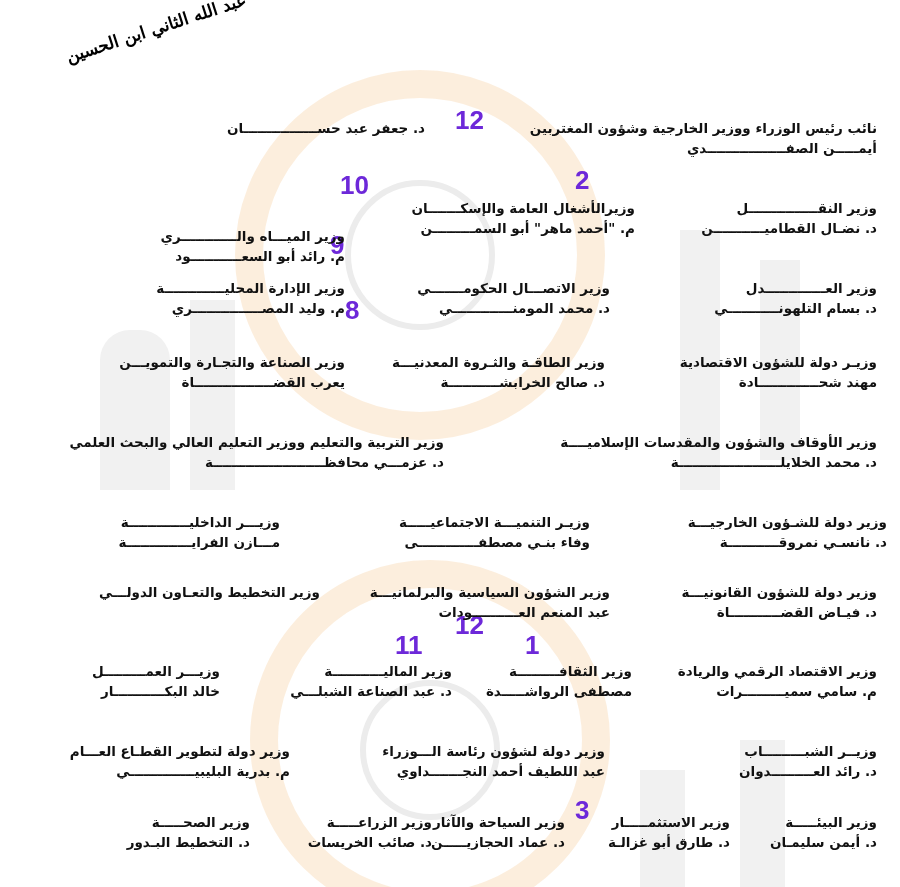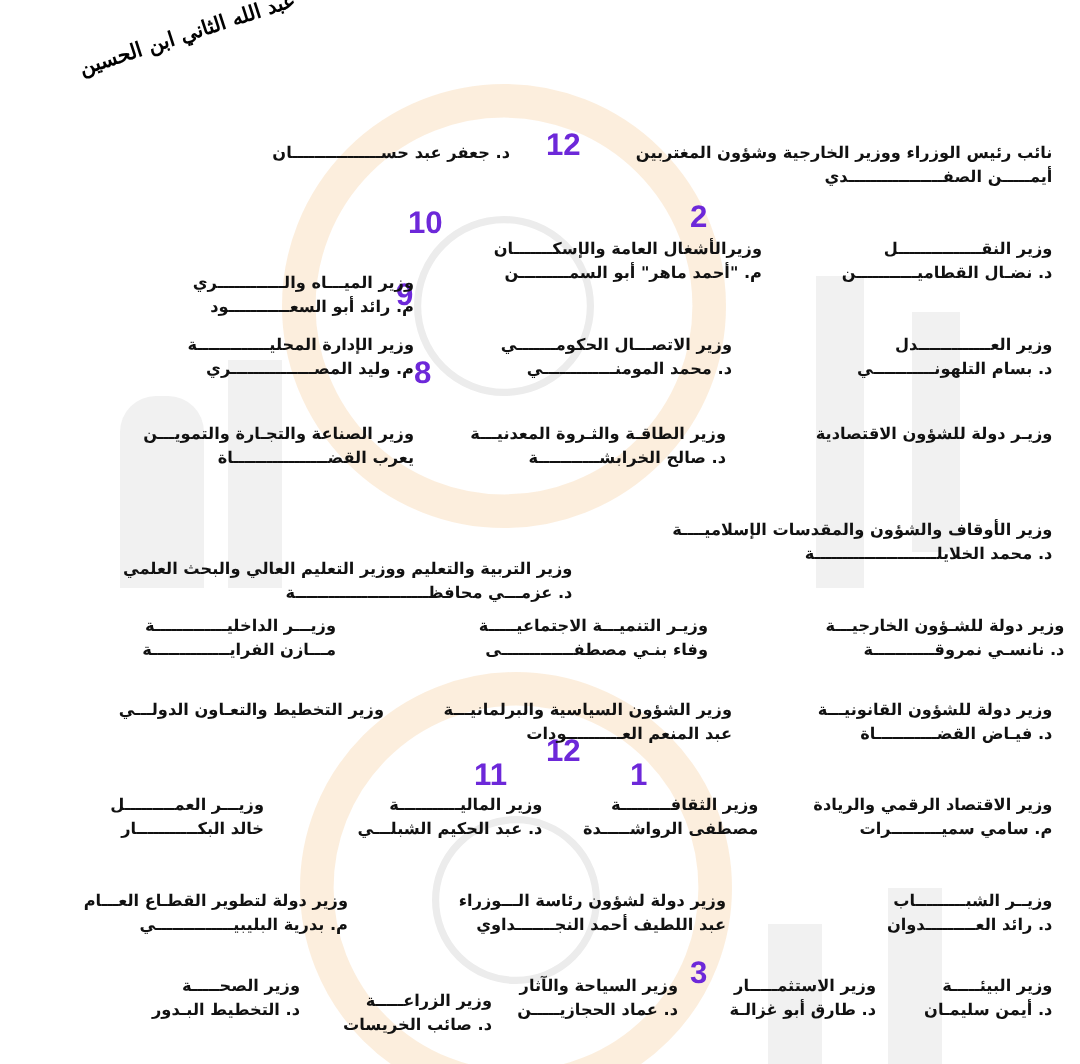--- a/index.html
+++ b/index.html
@@ -139,37 +139,38 @@
   </div>
   <div class="entry" style="right:555px; width:260px;">
     <span class="title">وزير الإدارة المحليـــــــــــــة</span>
     <span class="name">م. وليد المصـــــــــــــــري</span>
   </div>
 </div>
 
 <div class="row" style="top:352px;">
   <div class="entry" style="right:23px; width:230px;">
     <span class="title">وزيـر دولة للشؤون الاقتصادية</span>
+    <span class="name">مهند شحـــــــــــــادة</span>
   </div>
   <div class="entry" style="right:295px; width:220px;">
     <span class="title">وزير الطاقـة والثـروة المعدنيـــة</span>
     <span class="name">د. صالح الخرابشـــــــــــة</span>
   </div>
   <div class="entry" style="right:555px; width:260px;">
     <span class="title">وزير الصناعة والتجـارة والتمويـــن</span>
     <span class="name">يعرب القضـــــــــــــــــاة</span>
   </div>
 </div>
 
 <div class="row" style="top:432px;">
   <div class="entry" style="right:23px; width:330px;">
     <span class="title">وزير الأوقاف والشؤون والمقدسات الإسلاميــــة</span>
     <span class="name">د. محمد الخلايلــــــــــــــــــــــة</span>
   </div>
-  <div class="entry" style="right:423px; width:420px;margin-top:32px;">
+  <div class="entry" style="right:456px; width:420px;">
     <span class="title">وزير التربية والتعليم ووزير التعليم العالي والبحث العلمي</span>
     <span class="name">د. عزمـــي محافظــــــــــــــــــــــــة</span>
   </div>
 </div>
 
 <div class="row" style="top:512px;">
   <div class="entry" style="right:13px; width:220px;">
     <span class="title">وزير دولة للشـؤون الخارجيـــة</span>
     <span class="name">د. نانسـي نمروقـــــــــــة</span>
   </div>
@@ -201,21 +202,21 @@
   <div class="entry" style="right:23px; width:220px;">
     <span class="title">وزير الاقتصاد الرقمي والريادة</span>
     <span class="name">م. سامي سميـــــــــرات</span>
   </div>
   <div class="entry" style="right:268px; width:160px;">
     <span class="title">وزير الثقافـــــــــة</span>
     <span class="name">مصطفى الرواشـــــدة</span>
   </div>
   <div class="entry" style="right:448px; width:160px;">
     <span class="title">وزير الماليـــــــــــة</span>
-    <span class="name">د. عبد الحكيم الشبلـــي</span>
+    <span class="name">د. عبد الصناعة الشبلـــي</span>
   </div>
   <div class="entry" style="right:680px; width:170px;">
     <span class="title">وزيـــر العمـــــــــل</span>
     <span class="name">خالد البكـــــــــــار</span>
   </div>
 </div>
 
 <div class="row" style="top:741px;">
   <div class="entry" style="right:23px; width:200px;">
     <span class="title">وزيــر الشبـــــــــاب</span>
@@ -237,21 +238,21 @@
     <span class="name">د. أيمن سليمـان</span>
   </div>
   <div class="entry" style="right:170px; width:150px;">
     <span class="title">وزير الاستثمـــــار</span>
     <span class="name">د. طارق أبو غزالـة</span>
   </div>
   <div class="entry" style="right:335px; width:145px;">
     <span class="title">وزير السياحة والآثار</span>
     <span class="name">د. عماد الحجازيـــــن</span>
   </div>
-  <div class="entry" style="right:490px; width:140px;margin-top:12px;">
+  <div class="entry" style="right:468px; width:140px;">
     <span class="title">وزير الزراعـــــة</span>
     <span class="name">د. صائب الخريسات</span>
   </div>
   <div class="entry" style="right:650px; width:130px;">
     <span class="title">وزير الصحـــــة</span>
     <span class="name">د. التخطيط البـدور</span>
   </div>
 </div>
 
 </body></html>

